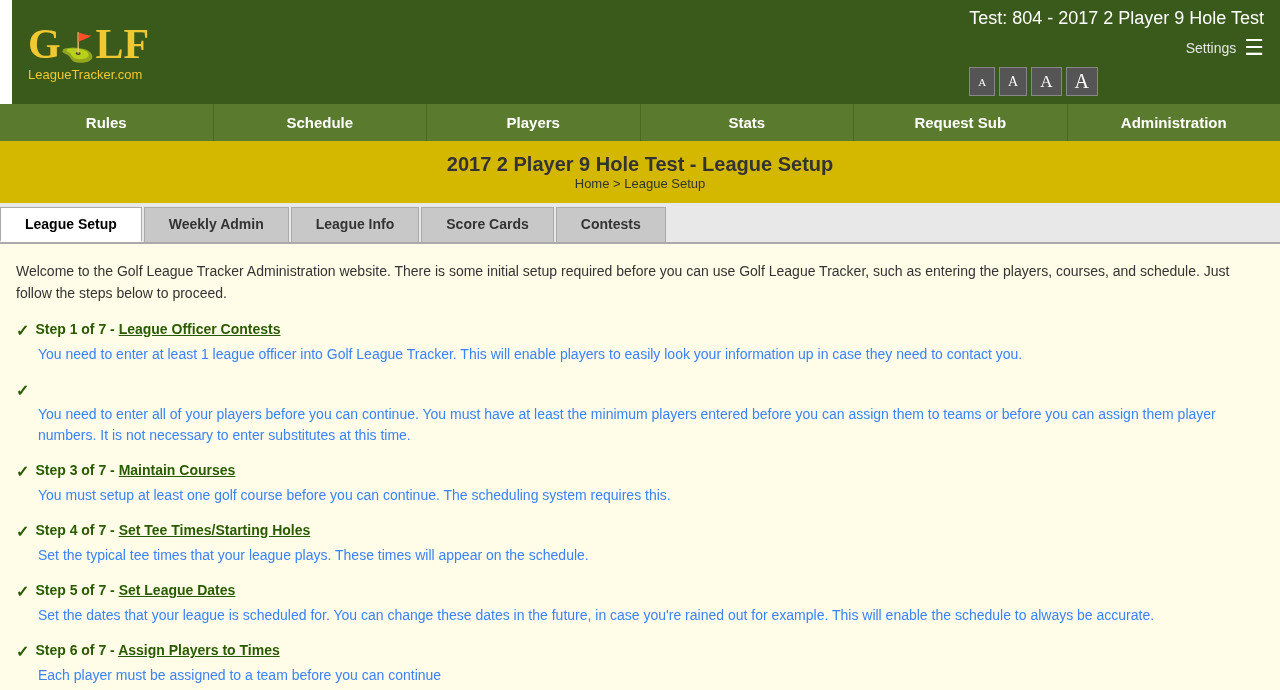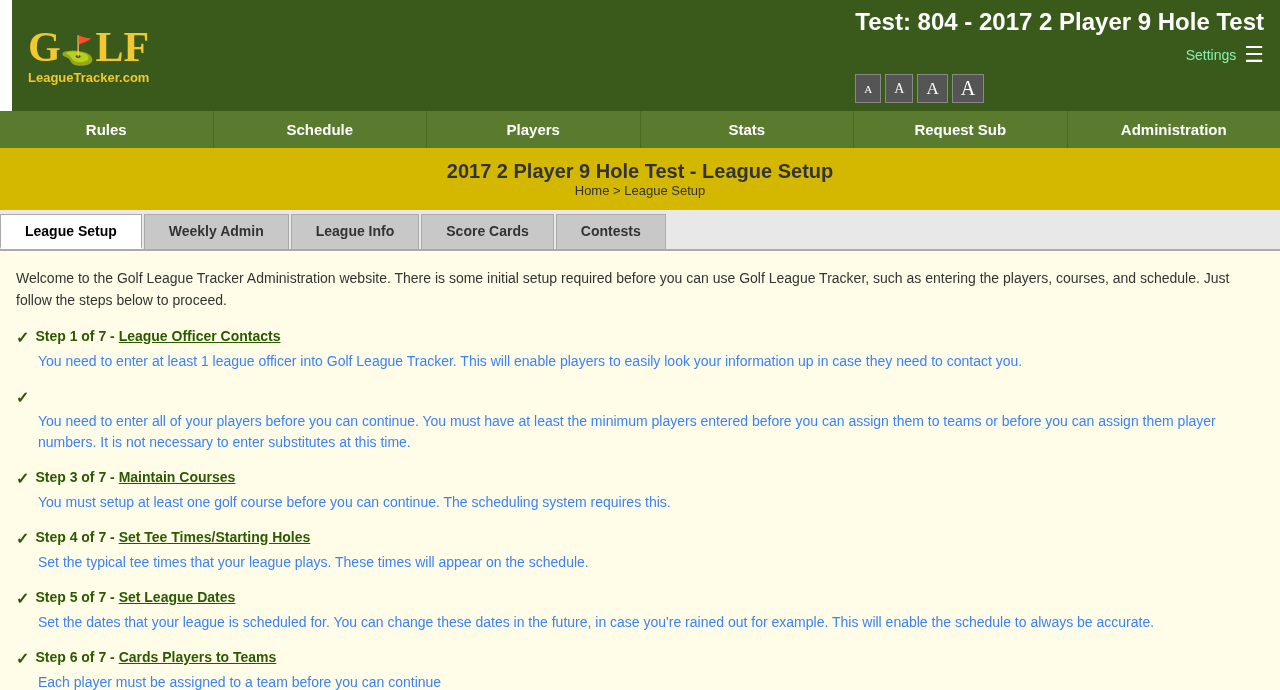--- a/index.html
+++ b/index.html
@@ -22,41 +22,40 @@
       font-size: 42px;
       font-weight: bold;
       color: #f0c830;
       line-height: 1;
       font-family: Georgia, serif;
     }
     #logo-sub {
       color: #f0c830;
       font-size: 13px;
       margin-top: 2px;
-      font-weight: bold;
     }
     #header-right {
       text-align: right;
     }
     #test-title {
       color: #fff;
-      font-size: 24px;
-      font-weight: bold;
+      font-size: 18px;
+      font-weight: normal;
       margin-bottom: 6px;
       text-align: right;
     }
     #settings-area {
       display: flex;
       align-items: center;
       justify-content: flex-end;
       gap: 8px;
       margin-bottom: 6px;
     }
     #settings-label {
-      color: #86efac;
+      color: #e5e5e5;
       font-size: 14px;
     }
     #hamburger-icon {
       color: #fff;
       font-size: 22px;
       cursor: pointer;
     }
     #font-buttons {
       display: flex;
       gap: 4px;
@@ -217,21 +216,21 @@
   <div class="tab">Score Cards</div>
   <div class="tab">Contests</div>
 </div>
 
 <div id="content">
   <p id="intro-text">Welcome to the Golf League Tracker Administration website.  There is some initial setup required before you can use Golf League Tracker, such as entering the players, courses, and schedule.  Just follow the steps below to proceed.</p>
 
   <div class="step">
     <div class="step-title">
       <span class="checkmark">✓</span>
-      <span><b>Step 1 of 7 - <a class="step-link" href="#">League Officer Contacts</a></b></span>
+      <span><b>Step 1 of 7 - <a class="step-link" href="#">League Officer Contests</a></b></span>
     </div>
     <div class="step-desc">You need to enter at least 1 league officer into Golf League Tracker.  This will enable players to easily look your information up in case they need to contact you.</div>
   </div>
 
   <div class="step">
     <div class="step-title">
       <span class="checkmark">✓</span>
     </div>
     <div class="step-desc">You need to enter all of your players before you can continue.  You must have at least the minimum players entered before you can assign them to teams or before you can assign them player numbers.  It is not necessary to enter substitutes at this time.</div>
   </div>
@@ -256,21 +255,21 @@
     <div class="step-title">
       <span class="checkmark">✓</span>
       <span><b>Step 5 of 7 - <a class="step-link" href="#">Set League Dates</a></b></span>
     </div>
     <div class="step-desc">Set the dates that your league is scheduled for.  You can change these dates in the future, in case you're rained out for example.  This will enable the schedule to always be accurate.</div>
   </div>
 
   <div class="step">
     <div class="step-title">
       <span class="checkmark">✓</span>
-      <span><b>Step 6 of 7 - <a class="step-link" href="#">Cards Players to Teams</a></b></span>
+      <span><b>Step 6 of 7 - <a class="step-link" href="#">Assign Players to Times</a></b></span>
     </div>
     <div class="step-desc">Each player must be assigned to a team before you can continue</div>
   </div>
 
   <div class="step">
     <div class="step-title">
       <span class="checkmark">✓</span>
       <span><b>Step 7 of 7 - <a class="step-link" href="#">Create and Edit the Schedule</a></b></span>
     </div>
 

